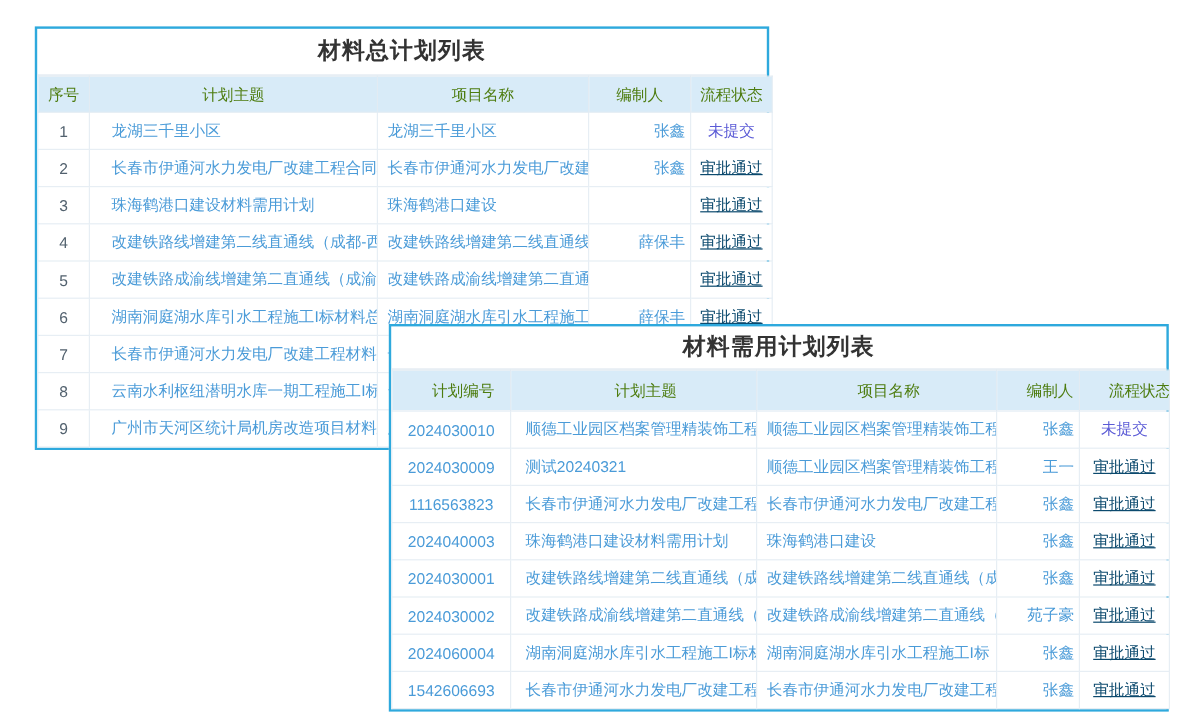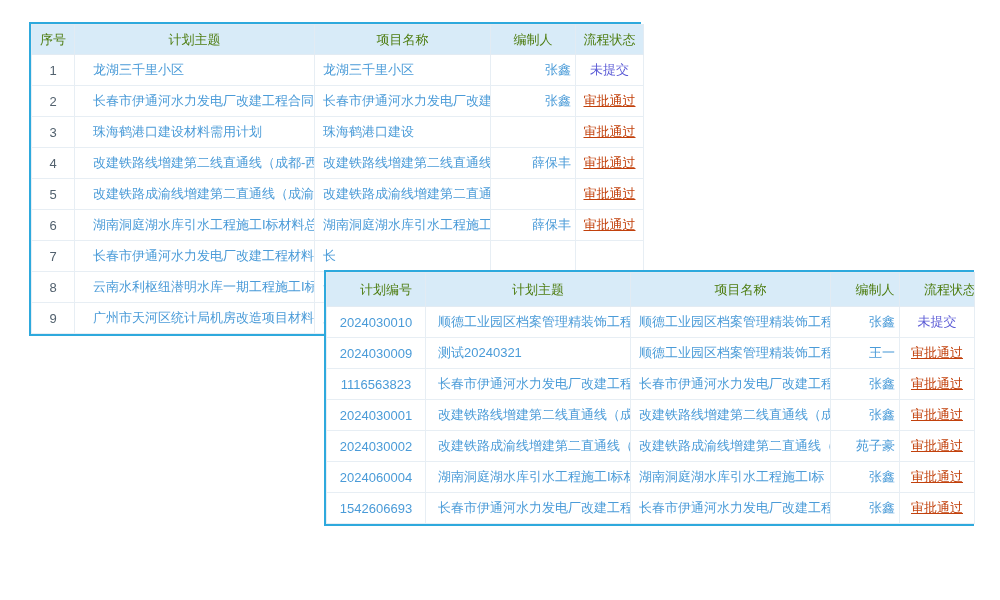--- a/index.html
+++ b/index.html
@@ -27,28 +27,29 @@
   .panel2 .c0{width:99px;}  .panel2 .c1{width:205px;} .panel2 .c2{width:200px;}
   .panel2 .c3{width:69px;}  .panel2 .c4{width:75px;}
   .seq{text-align:center;color:#52616e;}
   .num{text-align:center;}
   .subj1{padding-left:18px;}
   .subj2{padding-left:12px;}
   .proj{padding-left:8px;}
   .auth{text-align:right;}
   .stat{text-align:center;}
   .st-purple{color:#5b5bd6;text-align:center;}
-  .st-green{color:#c2410c;text-decoration:underline;}
+  .st-green{color:#0c4a6e;text-decoration:underline;}
 </style>
 </head>
 <body>
 
 <div class="stage">
 
   <div class="panel panel1">
+    <div class="panel-title">材料总计划列表</div>
     <table>
       <colgroup>
           <col class="c0">
           <col class="c1">
           <col class="c2">
           <col class="c3">
           <col class="c4">
         </colgroup>
       <thead>
         <tr>
@@ -121,20 +122,21 @@
           <td class="subj1">广州市天河区统计局机房改造项目材料总计划</td>
           <td class="proj">广</td>
           <td class="auth"></td>
           <td class="stat"></td>
         </tr>
       </tbody>
     </table>
   </div>
 
   <div class="panel panel2">
+    <div class="panel-title">材料需用计划列表</div>
     <table>
       <colgroup>
           <col class="c0">
           <col class="c1">
           <col class="c2">
           <col class="c3">
           <col class="c4">
         </colgroup>
       <thead>
         <tr>
@@ -161,20 +163,27 @@
           <td class="stat st-green">审批通过</td>
         </tr>
         <tr>
           <td class="num">1116563823</td>
           <td class="subj2">长春市伊通河水力发电厂改建工程合...</td>
           <td class="proj">长春市伊通河水力发电厂改建工程</td>
           <td class="auth">张鑫</td>
           <td class="stat st-green">审批通过</td>
         </tr>
         <tr>
+          <td class="num">2024040003</td>
+          <td class="subj2">珠海鹤港口建设材料需用计划</td>
+          <td class="proj">珠海鹤港口建设</td>
+          <td class="auth">张鑫</td>
+          <td class="stat st-green">审批通过</td>
+        </tr>
+        <tr>
           <td class="num">2024030001</td>
           <td class="subj2">改建铁路线增建第二线直通线（成都...</td>
           <td class="proj">改建铁路线增建第二线直通线（成都...</td>
           <td class="auth">张鑫</td>
           <td class="stat st-green">审批通过</td>
         </tr>
         <tr>
           <td class="num">2024030002</td>
           <td class="subj2">改建铁路成渝线增建第二直通线（成...</td>
           <td class="proj">改建铁路成渝线增建第二直通线（成...</td>

